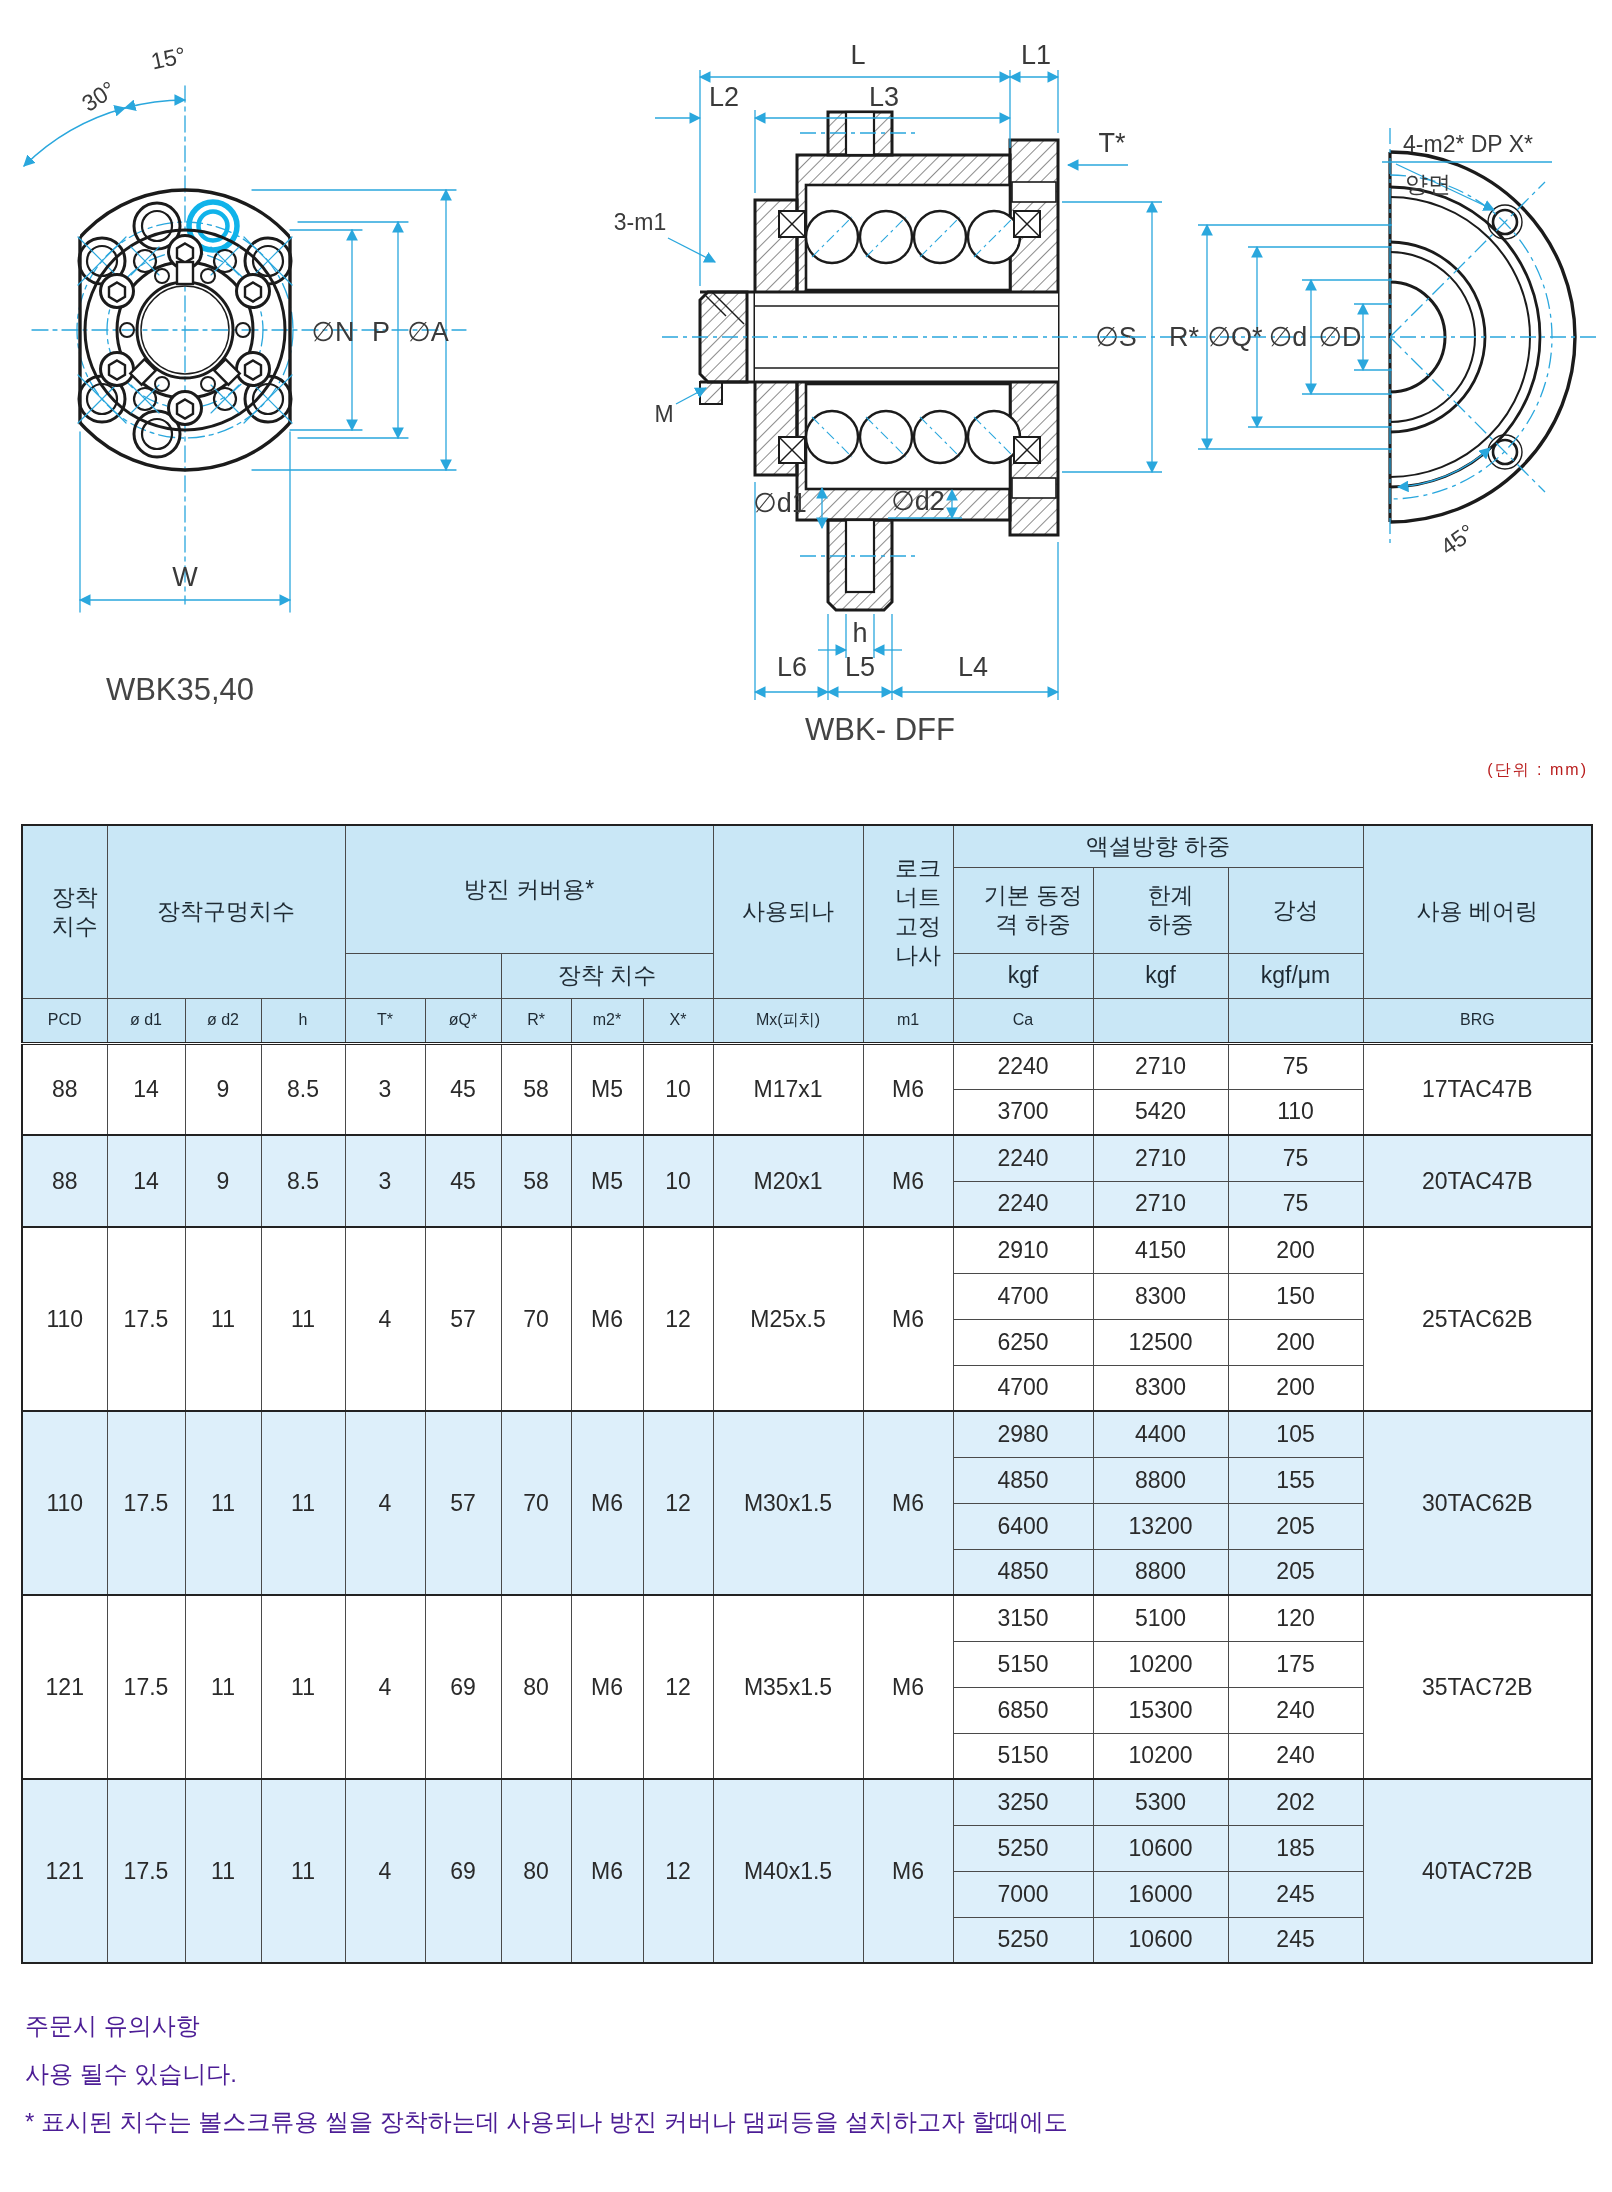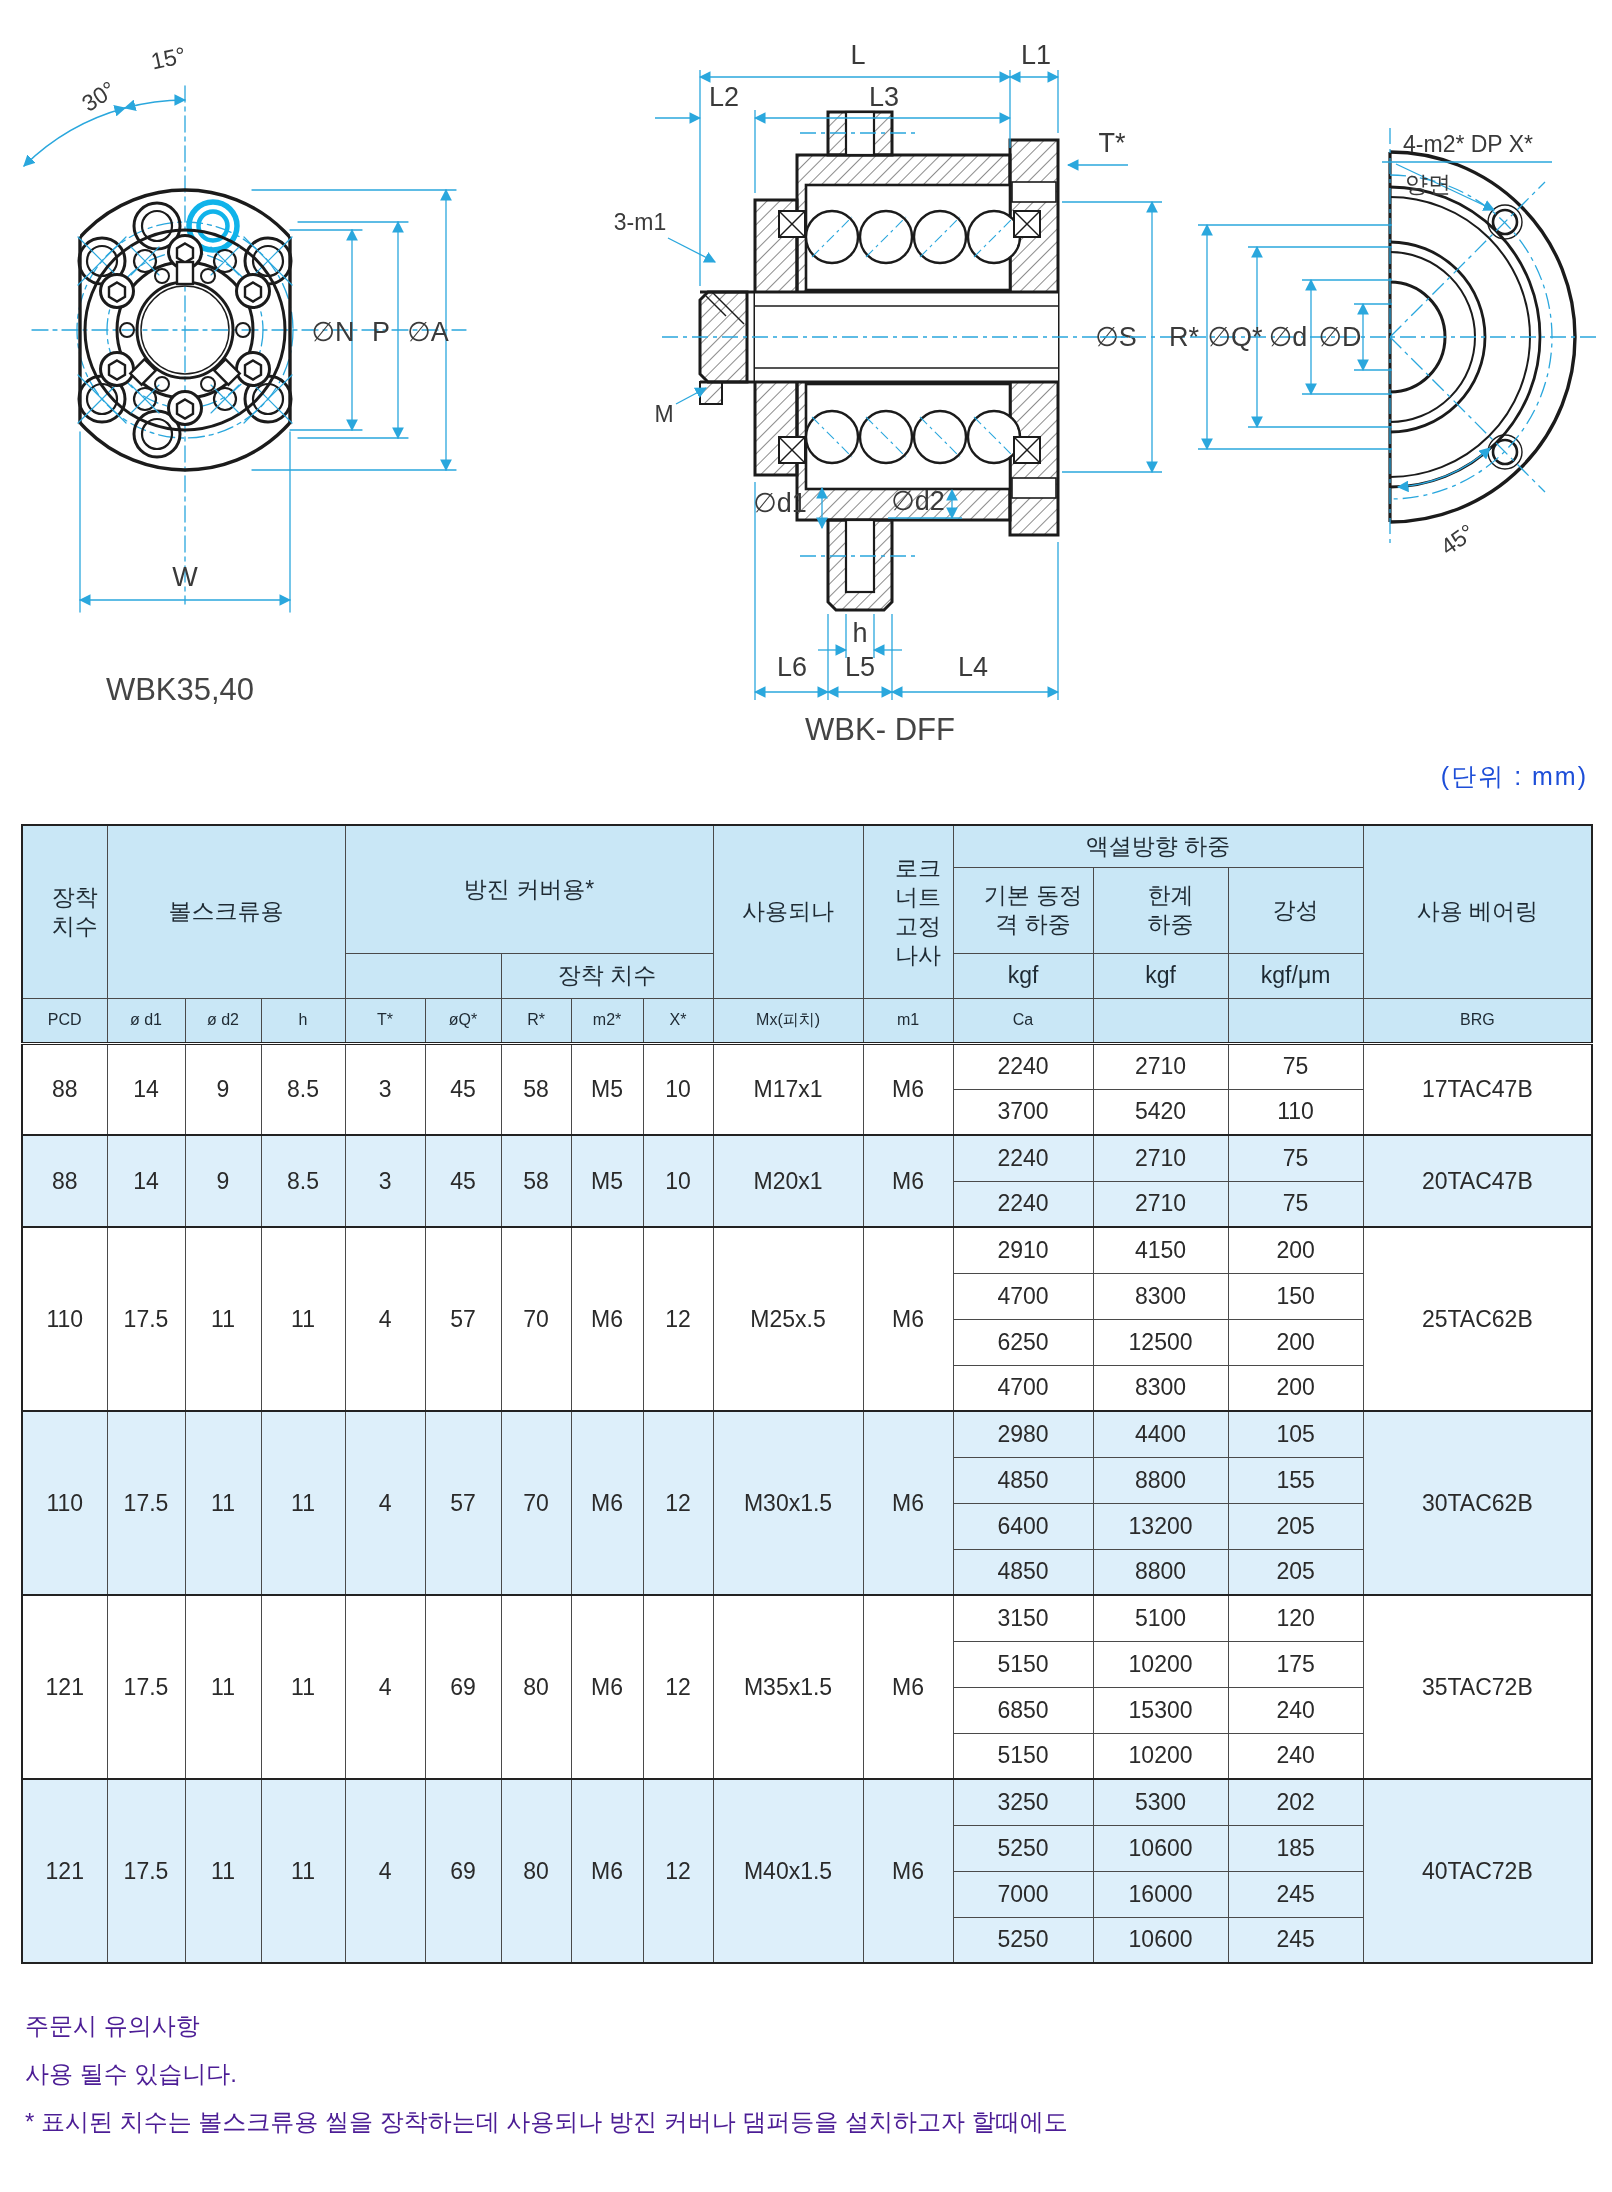--- a/index.html
+++ b/index.html
@@ -5,21 +5,21 @@
   html,body{margin:0;padding:0;background:#fff;}
   #page{position:relative;width:1612px;height:2192px;background:#ffffff;overflow:hidden;
         font-family:"Liberation Sans",sans-serif;color:#222;}
   
   #drawings{position:absolute;left:0;top:0;width:1612px;height:800px;}
   svg text{font-family:"Liberation Sans",sans-serif;fill:#3a3a3a;}
   .dimtxt{font-size:27px;}
   .dimtxt-s{font-size:23px;}
   .title{font-size:31px;fill:#444;}
   
-  #unit-note{position:absolute;top:760px;right:24px;font-size:25px;color:#1d4ed8;letter-spacing:2px;}
+  #unit-note{position:absolute;top:760px;right:24px;font-size:16px;color:#b91c1c;letter-spacing:2px;}
   
   #spec-table{position:absolute;left:21px;top:824px;width:1570px;border-collapse:collapse;
               table-layout:fixed;border:2px solid #222;}
   #spec-table th,#spec-table td{border:1px solid #4a4a4a;text-align:center;vertical-align:middle;
               padding:0;font-weight:normal;overflow:hidden;}
   #spec-table thead th{background:#c9e7f6;font-size:23px;color:#1e2a33;}
   #spec-table .pre{white-space:pre-line;line-height:1.25;padding-left:20px;}
   #spec-table tr.hA{height:42px;}
   #spec-table tr.hB{height:86px;}
   #spec-table tr.hC{height:45px;}
@@ -383,21 +383,21 @@
         <col style="width:90px">
         <col style="width:140px">
       <col style="width:135px">
         <col style="width:135px">
         <col style="width:229px">
     </colgroup>
     <thead>
       <tr class="hA">
         <th rowspan="3" class="pre">장착
 치수</th>
-        <th rowspan="3" colspan="3">볼스크류용</th>
+        <th rowspan="3" colspan="3">장착구멍치수</th>
         <th rowspan="2" colspan="5">방진 커버용*</th>
         <th rowspan="3">사용되나</th>
         <th rowspan="3" class="pre">로크
 너트
 고정
 나사</th>
         <th colspan="3">액셜방향 하중</th>
         <th rowspan="3">사용 베어링</th>
       </tr>
       <tr class="hB">

